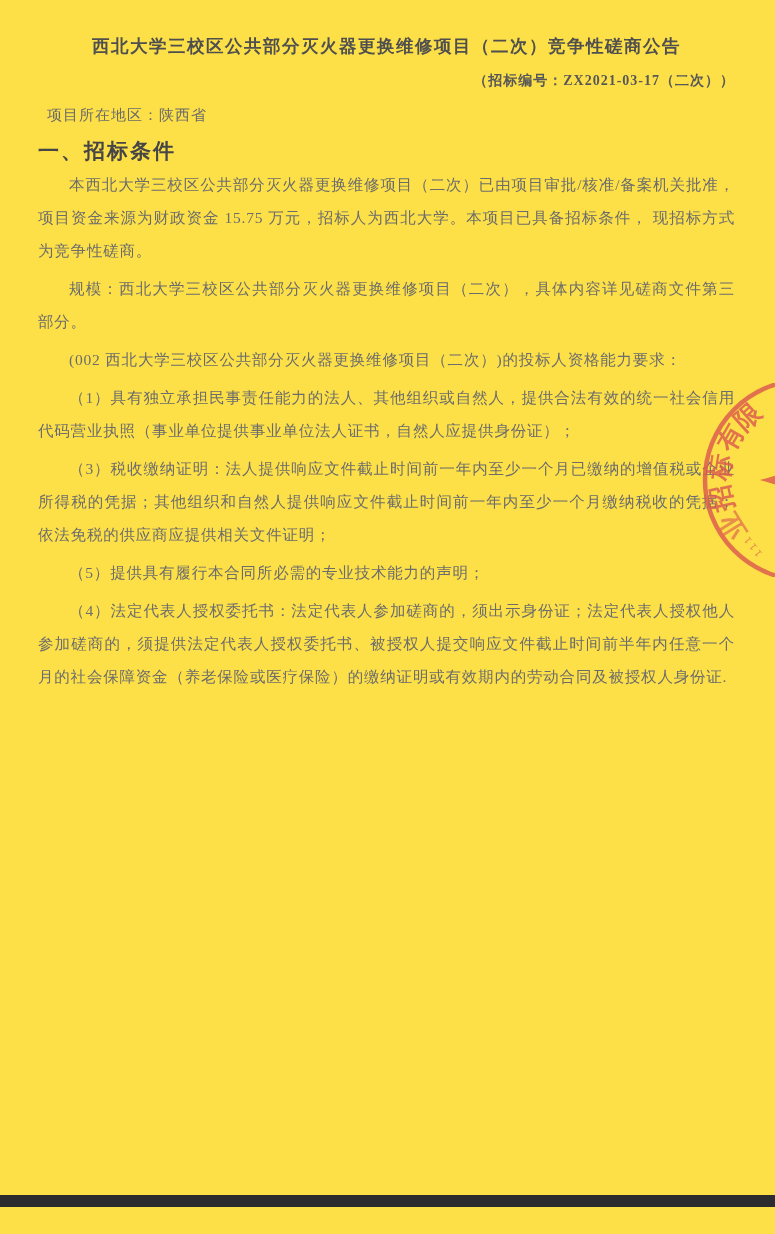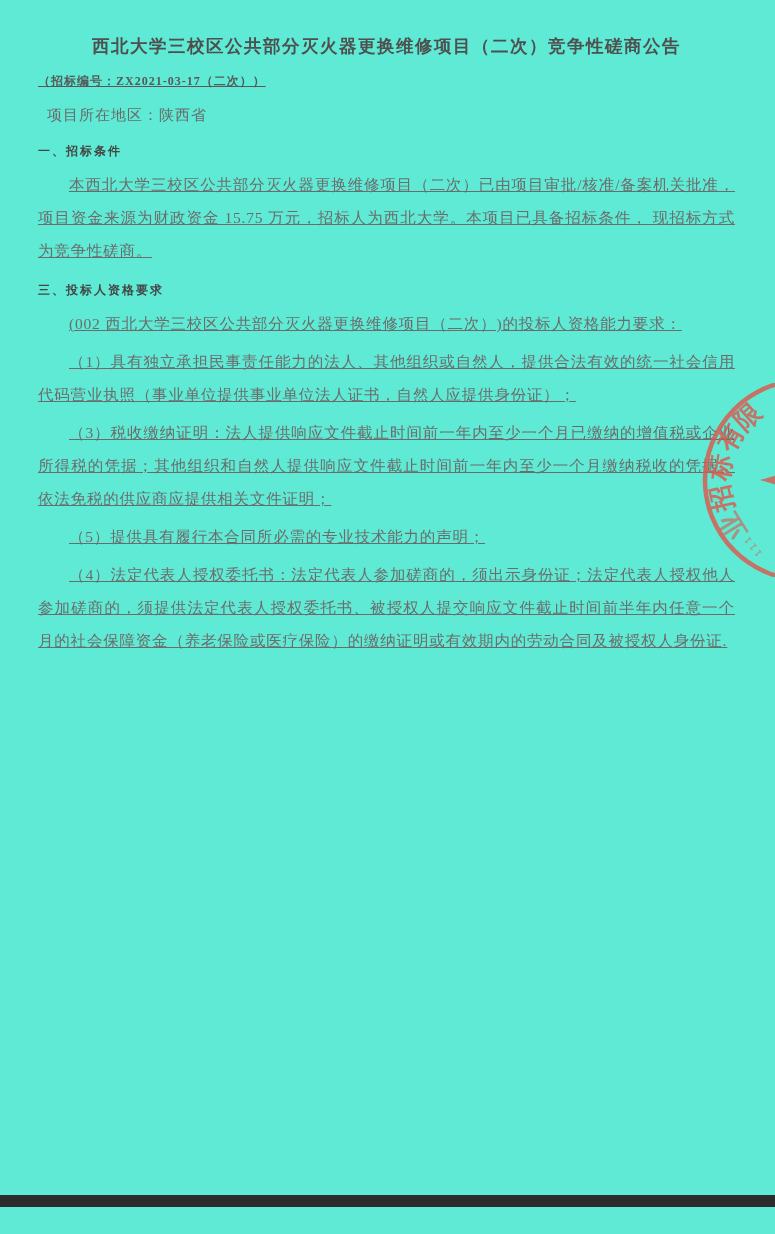--- a/index.html
+++ b/index.html
@@ -10,70 +10,68 @@
   body {
     width: 775px;
     height: 1234px;
     position: relative;
     overflow: hidden;
     font-family: "Liberation Serif", serif;
   }
   .page {
     position: absolute;
     inset: 0;
-    background: #5eead4;
+    background: #fde047;
     color: #6c6c6c;
   }
   .content {
     padding: 34px 40px 0 38px;
   }
   .doc-title {
     font-size: 17.5px;
     font-weight: bold;
     text-align: center;
     color: #4f4f4f;
     letter-spacing: 1.5px;
     line-height: 24px;
     margin: 0 0 12px 0;
   }
   .doc-subtitle {
-    font-size: 12px;
+    font-size: 14px;
     font-weight: 600;
-    text-align: left;
+    text-align: right;
     color: #585858;
     letter-spacing: 1px;
     line-height: 22px;
     margin: 0 0 10px 0;
-    text-decoration: underline;
   }
   .meta-line {
     font-size: 15px;
     color: #6a6a6a;
     letter-spacing: 1px;
     line-height: 26px;
     margin: 9px;
   }
   h2.section-heading {
     font-family: "Liberation Sans", sans-serif;
-    font-size: 12px;
+    font-size: 21px;
     font-weight: bold;
     color: #464646;
     letter-spacing: 2px;
     line-height: 26px;
     margin: 10px 0 4px 0;
   }
   p.body-para {
     font-size: 15.5px;
     color: #6c6c6c;
     letter-spacing: 0.8px;
     line-height: 33px;
     text-align: justify;
     text-indent: 2em;
     margin: 0 0 5px 0;
-    text-decoration: underline;
   }
   .stamp-svg {
     position: absolute;
     top: 383px;
     right: 0;
     width: 88px;
     height: 194px;
     pointer-events: none;
   }
   .bottom-bar {
@@ -93,22 +91,22 @@
 
     <div class="doc-title">西北大学三校区公共部分灭火器更换维修项目（二次）竞争性磋商公告</div>
 
     <div class="doc-subtitle">（招标编号：ZX2021-03-17（二次））</div>
 
     <p class="meta-line">项目所在地区：陕西省</p>
 
     <h2 class="section-heading">一、招标条件</h2>
     <p class="body-para">本西北大学三校区公共部分灭火器更换维修项目（二次）已由项目审批/核准/备案机关批准，项目资金来源为财政资金 15.75 万元，招标人为西北大学。本项目已具备招标条件， 现招标方式为竞争性磋商。</p>
 
+    <p class="body-para">规模：西北大学三校区公共部分灭火器更换维修项目（二次），具体内容详见磋商文件第三部分。</p>
 
-    <h2 class="section-heading">三、投标人资格要求</h2>
     <p class="body-para">(002 西北大学三校区公共部分灭火器更换维修项目（二次）)的投标人资格能力要求：</p>
     <p class="body-para">（1）具有独立承担民事责任能力的法人、其他组织或自然人，提供合法有效的统一社会信用代码营业执照（事业单位提供事业单位法人证书，自然人应提供身份证）；</p>
     <p class="body-para">（3）税收缴纳证明：法人提供响应文件截止时间前一年内至少一个月已缴纳的增值税或企业所得税的凭据；其他组织和自然人提供响应文件截止时间前一年内至少一个月缴纳税收的凭据；依法免税的供应商应提供相关文件证明；</p>
     <p class="body-para">（5）提供具有履行本合同所必需的专业技术能力的声明；</p>
     <p class="body-para">（4）法定代表人授权委托书：法定代表人参加磋商的，须出示身份证；法定代表人授权他人参加磋商的，须提供法定代表人授权委托书、被授权人提交响应文件截止时间前半年内任意一个月的社会保障资金（养老保险或医疗保险）的缴纳证明或有效期内的劳动合同及被授权人身份证.</p>
 
   </div>
 
   <svg class="stamp-svg" viewBox="687 383 88 194">
     <g opacity="0.82">

